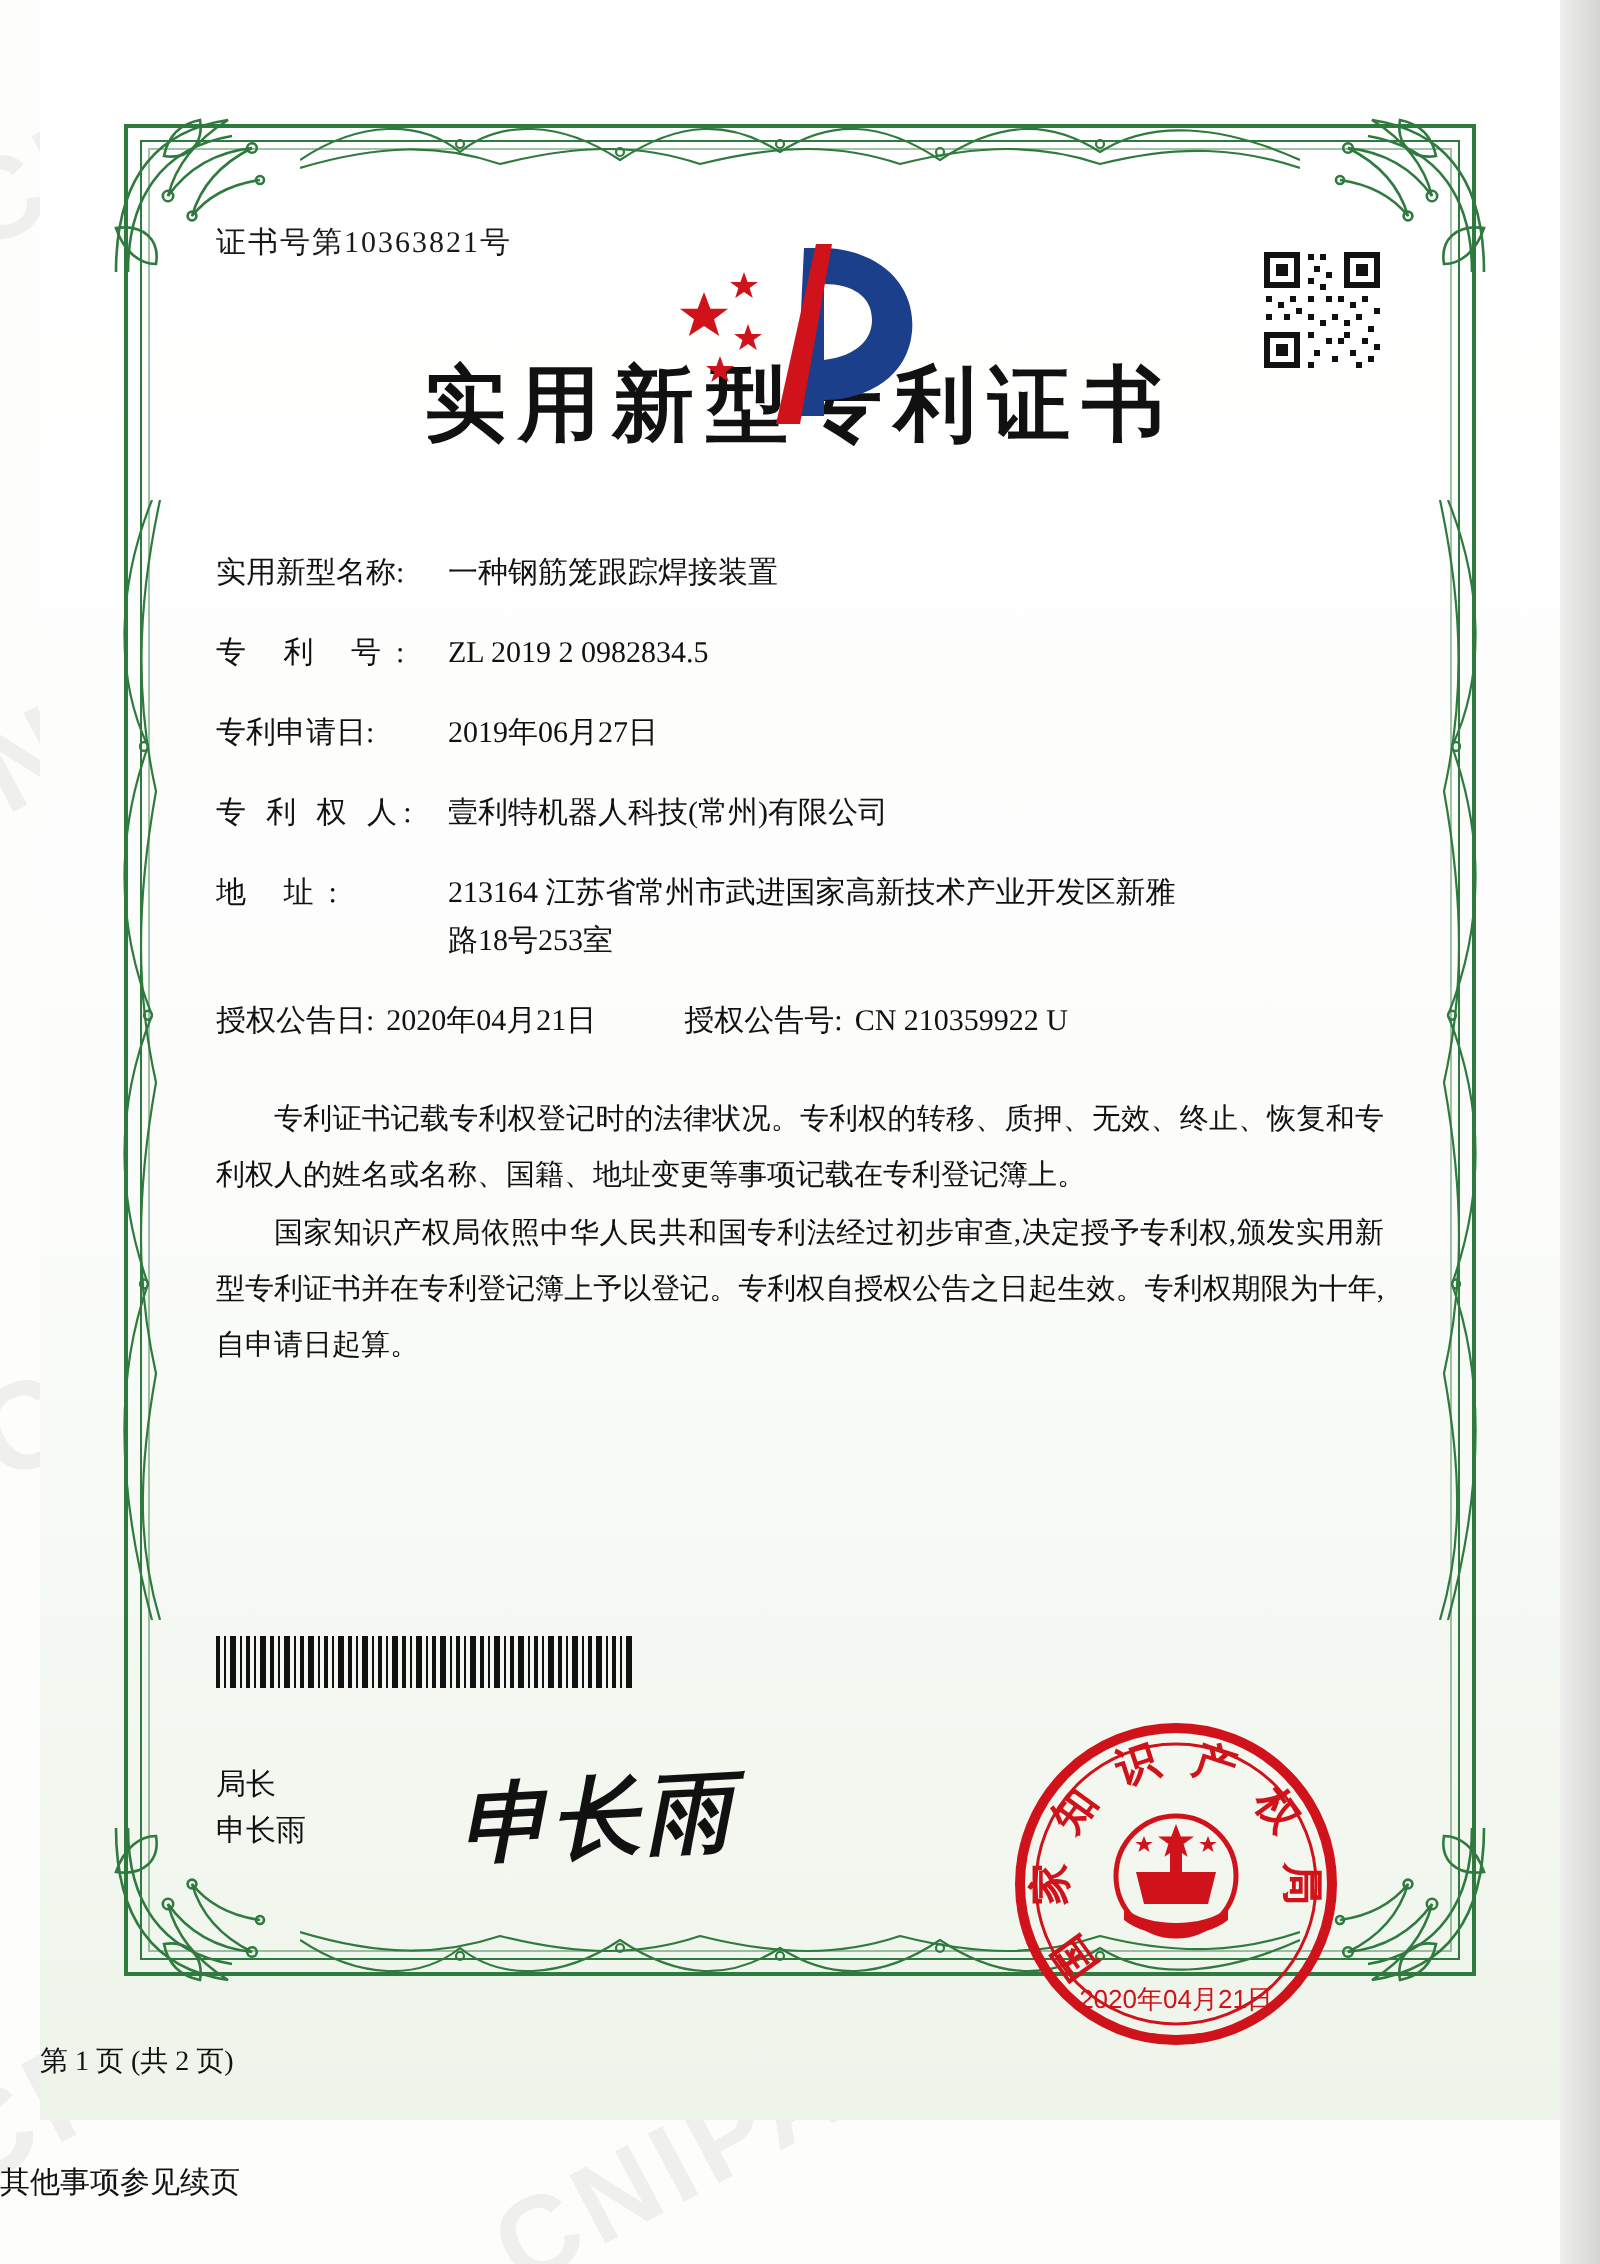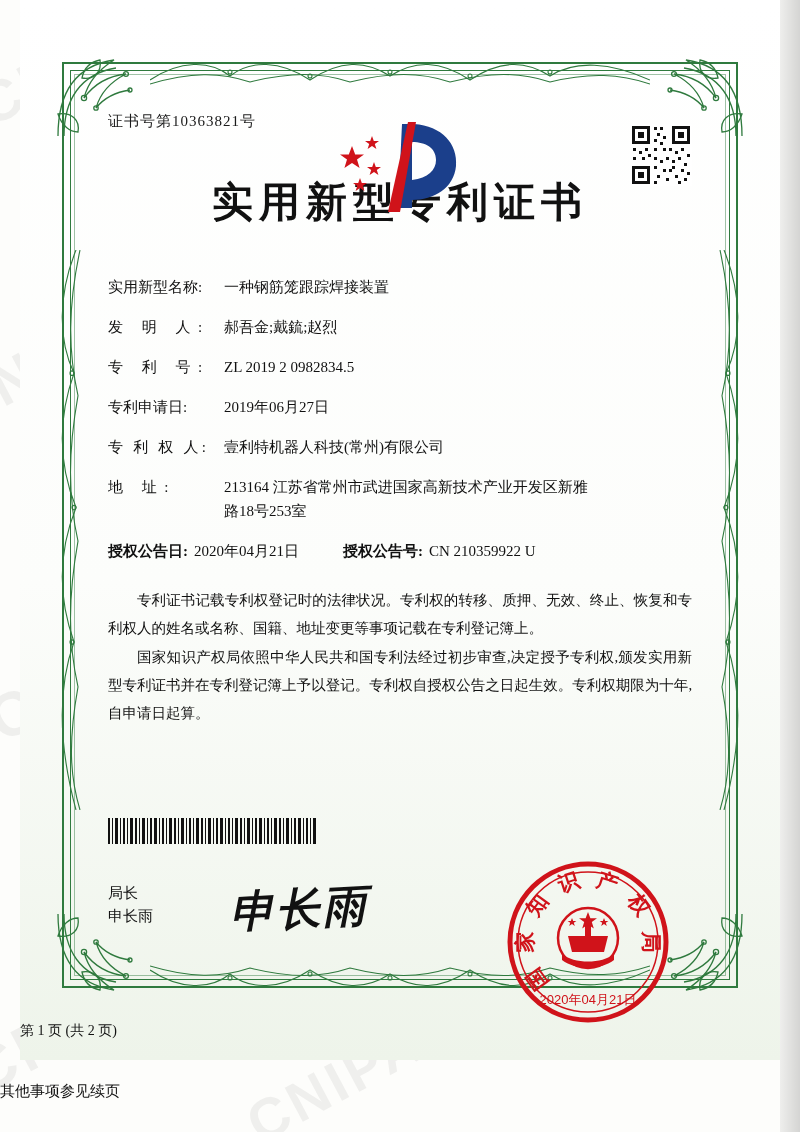--- a/index.html
+++ b/index.html
@@ -82,21 +82,21 @@
 
   .fields{margin-top:48px;font-size:15px;color:#111;line-height:1.2;}
   .row{display:flex;align-items:flex-start;margin-bottom:22px;gap:20px;}
   .lbl{width:96px;flex:0 0 96px;letter-spacing:0;white-space:nowrap;}
   .lbl.sp  {letter-spacing:7.5px;}
   .lbl.sp2 {letter-spacing:3.2px;}
   .val{flex:1;}
   .val .l2{display:block;margin-top:6px;}
 
   .row-inline{display:flex;align-items:flex-start;margin-bottom:10px;font-size:15px;}
-  .ri-lbl{white-space:nowrap;letter-spacing:0;font-weight:bold;}
+  .ri-lbl{white-space:nowrap;letter-spacing:0;}
   .ri-val{margin-left:6px;}
   .ri-gap{width:44px;flex:0 0 44px;}
 
   .para{
     margin-top:26px;font-size:14.5px;line-height:1.95;color:#111;text-align:justify;
   }
   .para p{margin:0;text-indent:2em;}
 
   
   .barcode{position:absolute;left:88px;top:818px;height:26px;width:210px;z-index:3;}
@@ -318,24 +318,20 @@
 
     <div class="title">实用新型专利证书</div>
 
     <div class="fields">
 
       <div class="row">
         <div class="lbl">实用新型名称:</div>
         <div class="val">一种钢筋笼跟踪焊接装置</div>
       </div>
 
-      <div class="row">
-        <div class="lbl sp">发 明 人:</div>
-        <div class="val">郝吾金;戴鋶;赵烈</div>
-      </div>
 
       <div class="row">
         <div class="lbl sp">专 利 号:</div>
         <div class="val">ZL 2019 2 0982834.5</div>
       </div>
 
       <div class="row">
         <div class="lbl">专利申请日:</div>
         <div class="val">2019年06月27日</div>
       </div>

